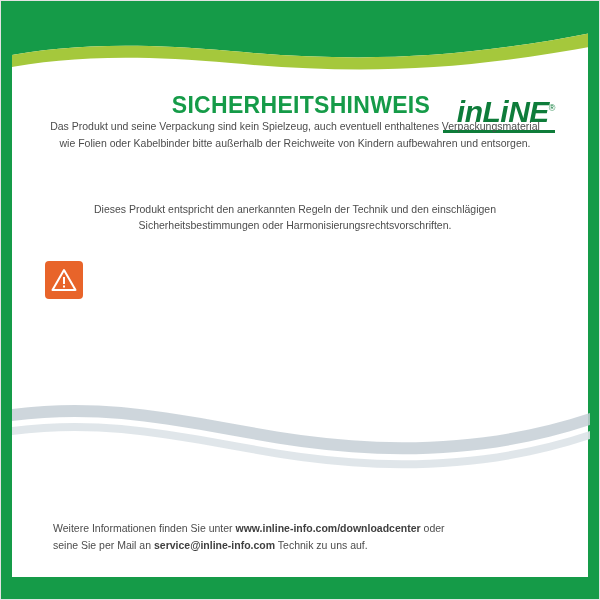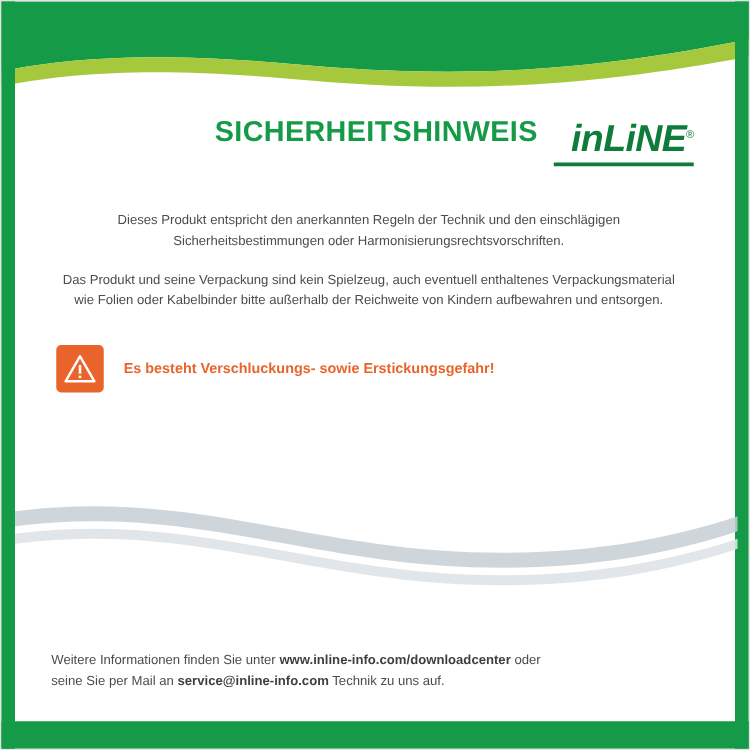--- a/index.html
+++ b/index.html
@@ -145,21 +145,21 @@
     position: absolute;
     left: 0;
     top: 390px;
     width: 600px;
     height: 80px;
   }
 
   
   .footer {
     position: absolute;
-    left: 40px;
+    left: 52px;
     bottom: 45px;
     width: 512px;
     font-size: 10.5px;
     line-height: 1.6;
     color: #4c4c4c;
   }
   .footer b { color: #3f3f3f; }
 </style>
 </head>
 <body>
@@ -179,32 +179,31 @@
   <div class="logo">
     <span class="logo-text">
       <span>in</span><span>L</span><span class="dot">i</span><span>N</span><span>E</span><span class="logo-reg">®</span>
     </span>
     <div class="logo-bar"></div>
   </div>
 
   <div class="content">
     <h1 class="headline">SICHERHEITSHINWEIS</h1>
 
+    <p class="para">Das Produkt und seine Verpackung sind kein Spielzeug, auch eventuell enthaltenes Verpackungsmaterial wie Folien oder Kabelbinder bitte außerhalb der Reichweite von Kindern aufbewahren und entsorgen.</p>
     <p class="para para-first">Dieses Produkt entspricht den anerkannten Regeln der Technik und den einschlägigen Sicherheitsbestimmungen oder Harmonisierungsrechtsvorschriften.</p>
-    <p class="para">Das Produkt und seine Verpackung sind kein Spielzeug, auch eventuell enthaltenes Verpackungsmaterial wie Folien oder Kabelbinder bitte außerhalb der Reichweite von Kindern aufbewahren und entsorgen.</p>
 
     <div class="warning">
       <div class="warn-icon">
         <svg width="26" height="24" viewBox="0 0 26 24" xmlns="http://www.w3.org/2000/svg">
           <path d="M13 2 L24.5 22 L1.5 22 Z" fill="none" stroke="#ffffff" stroke-width="2" stroke-linejoin="round"></path>
           <rect x="12" y="9" width="2" height="7" fill="#ffffff"></rect>
           <rect x="12" y="17.5" width="2" height="2" fill="#ffffff"></rect>
         </svg>
       </div>
-      <div class="warn-text">Es besteht Verschluckungs- sowie Erstickungsgefahr!</div>
     </div>
   </div>
 
   <div class="swoosh">
     <svg width="600" height="80" viewBox="0 0 600 80" xmlns="http://www.w3.org/2000/svg">
       <path d="M11,18 C120,4 200,30 300,44 C400,58 500,52 589,22 L589,34 C500,64 400,70 300,56 C200,42 120,16 11,30 Z" fill="#C5CFD6" opacity="0.85"></path>
       <path d="M11,36 C120,22 200,48 300,62 C400,76 500,70 589,40 L589,48 C500,78 400,84 300,70 C200,56 120,30 11,44 Z" fill="#DDE3E8" opacity="0.9"></path>
     </svg>
   </div>
 

